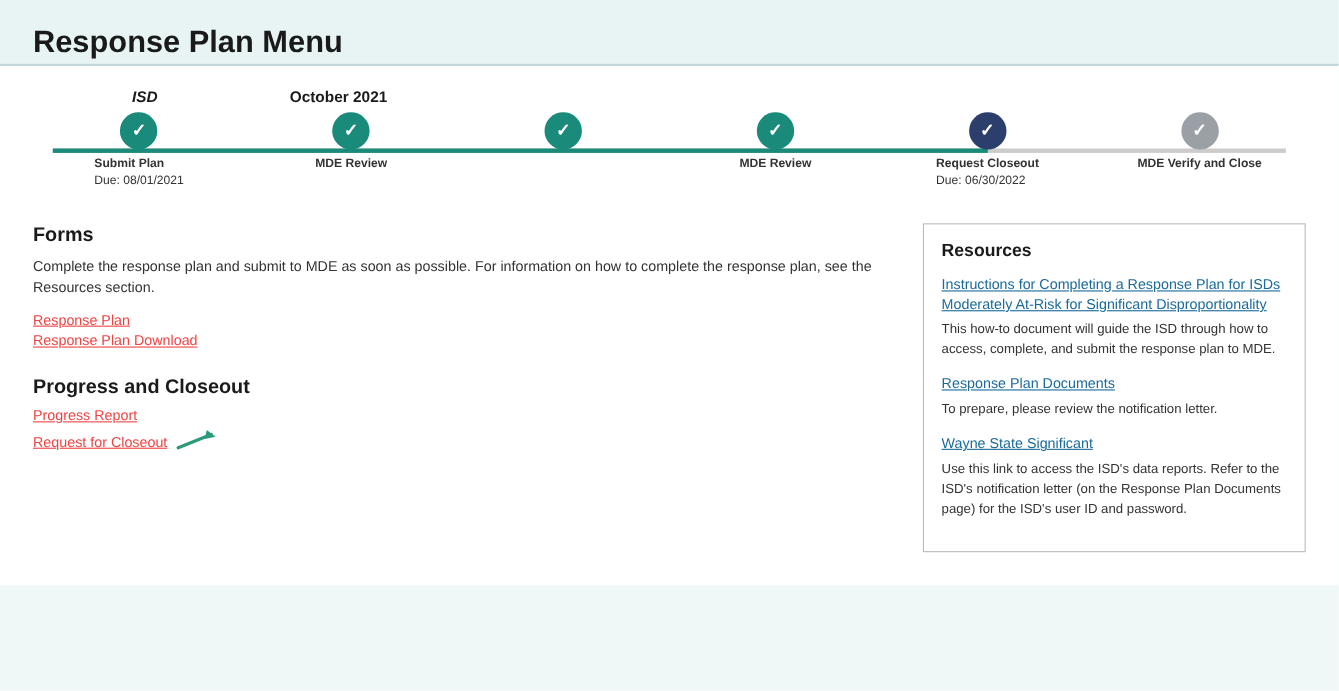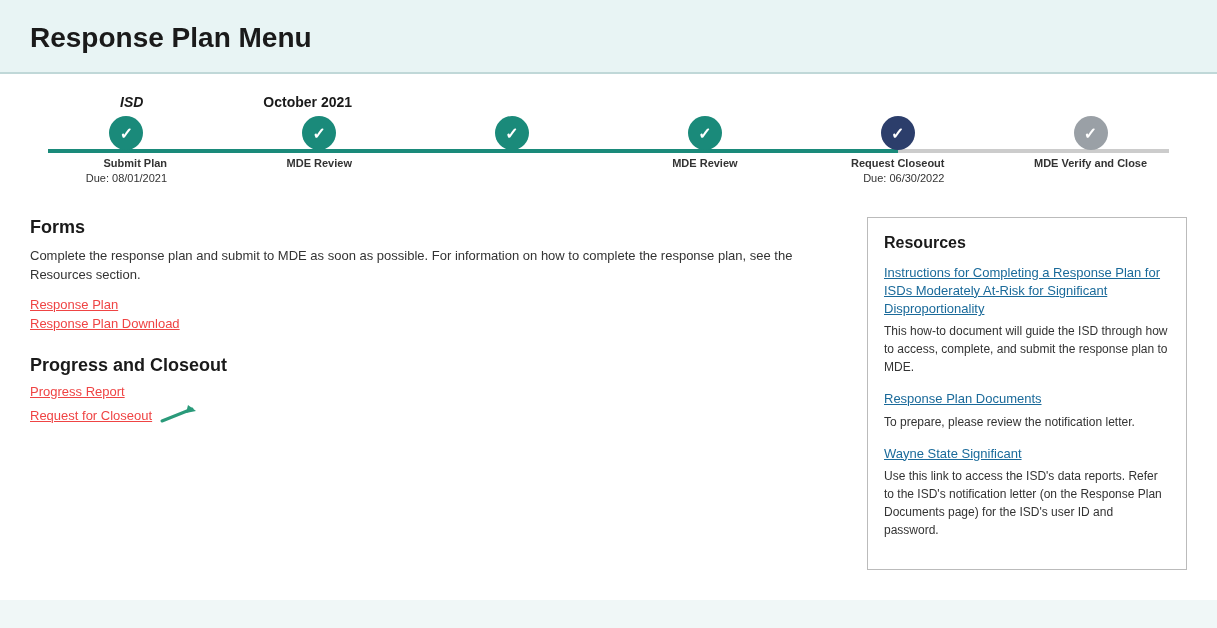--- a/index.html
+++ b/index.html
@@ -5,21 +5,21 @@
     * { box-sizing: border-box; margin: 0; padding: 0; }
     body {
       font-family: Arial, sans-serif;
       background: #f0f7f7;
       min-height: 628px;
       font-size: 13px;
       color: #222;
     }
     .header {
       background: #e8f4f4;
-      padding: 22px 30px 18px 30px;
+      padding: 22px 30px 4px 30px;
       border-bottom: 2px solid #c0d8d8;
     }
     .header h1 {
       font-size: 28px;
       font-weight: 700;
       color: #1a1a1a;
     }
     .main-content {
       background: #fff;
       padding: 20px 30px 30px 30px;
@@ -94,39 +94,39 @@
       justify-content: center;
       color: #fff;
       font-size: 16px;
       font-weight: bold;
     }
     .node-circle.green { background: #1a8a7a; }
     .node-circle.dark-blue { background: #2c3e6b; }
     .node-circle.gray { background: #9aa0a6; }
     .node-label {
       margin-top: 6px;
-      text-align: right;
+      text-align: left;
       font-size: 11px;
       color: #333;
       line-height: 1.4;
     }
     .node-label strong {
       display: block;
       font-weight: 600;
     }
     
     .body-layout {
       display: flex;
       gap: 30px;
     }
     .left-column {
       flex: 1;
     }
     .right-column {
-      width: 320px;
+      width: 348px;
       min-width: 300px;
     }
     
     .section-title {
       font-size: 18px;
       font-weight: 700;
       margin-bottom: 8px;
       color: #1a1a1a;
     }
     .section-description {

